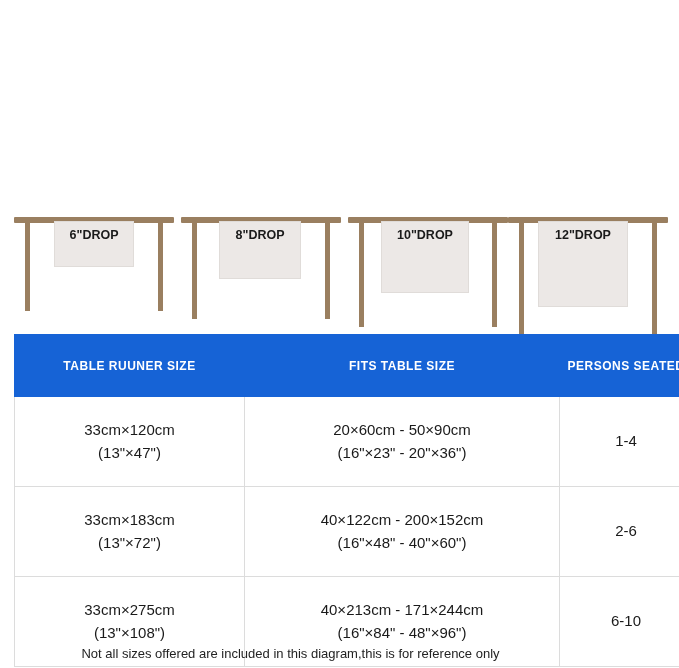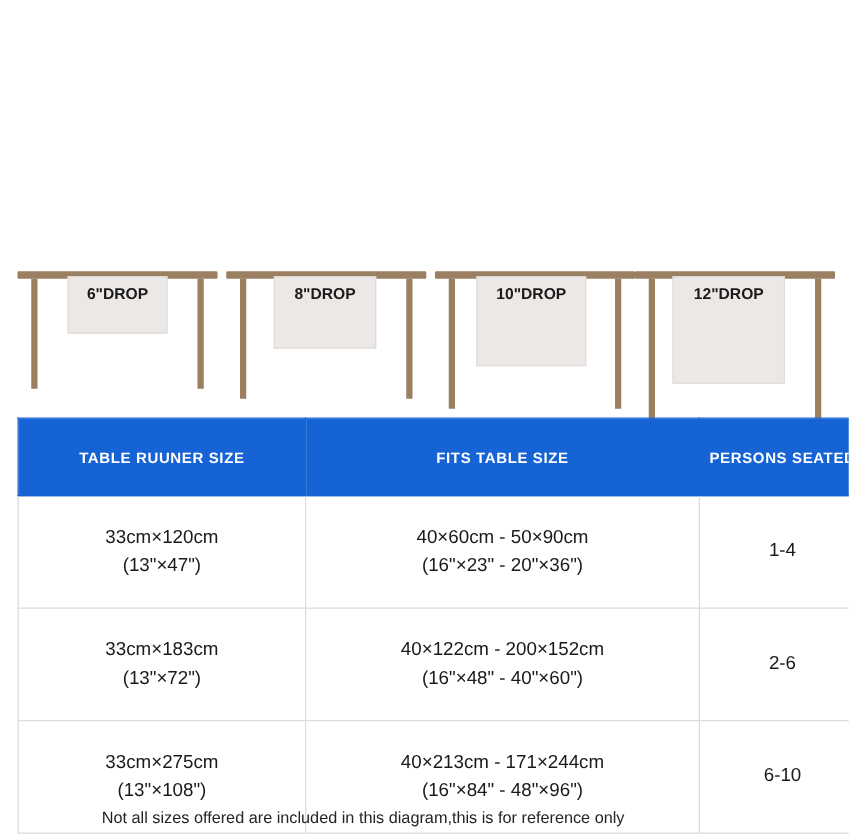--- a/index.html
+++ b/index.html
@@ -228,21 +228,21 @@
         <th class="col-c">PERSONS SEATED</th>
       </tr>
     </thead>
     <tbody>
       <tr>
         <td>
           <div>33cm×120cm</div>
           <div>(13"×47")</div>
         </td>
         <td>
-          <div>40×60cm - 50×90cm</div>
+          <div>20×60cm - 50×90cm</div>
           <div>(16"×23" - 20"×36")</div>
         </td>
         <td>1-4</td>
       </tr>
       <tr>
         <td>
           <div>33cm×183cm</div>
           <div>(13"×72")</div>
         </td>
         <td>

